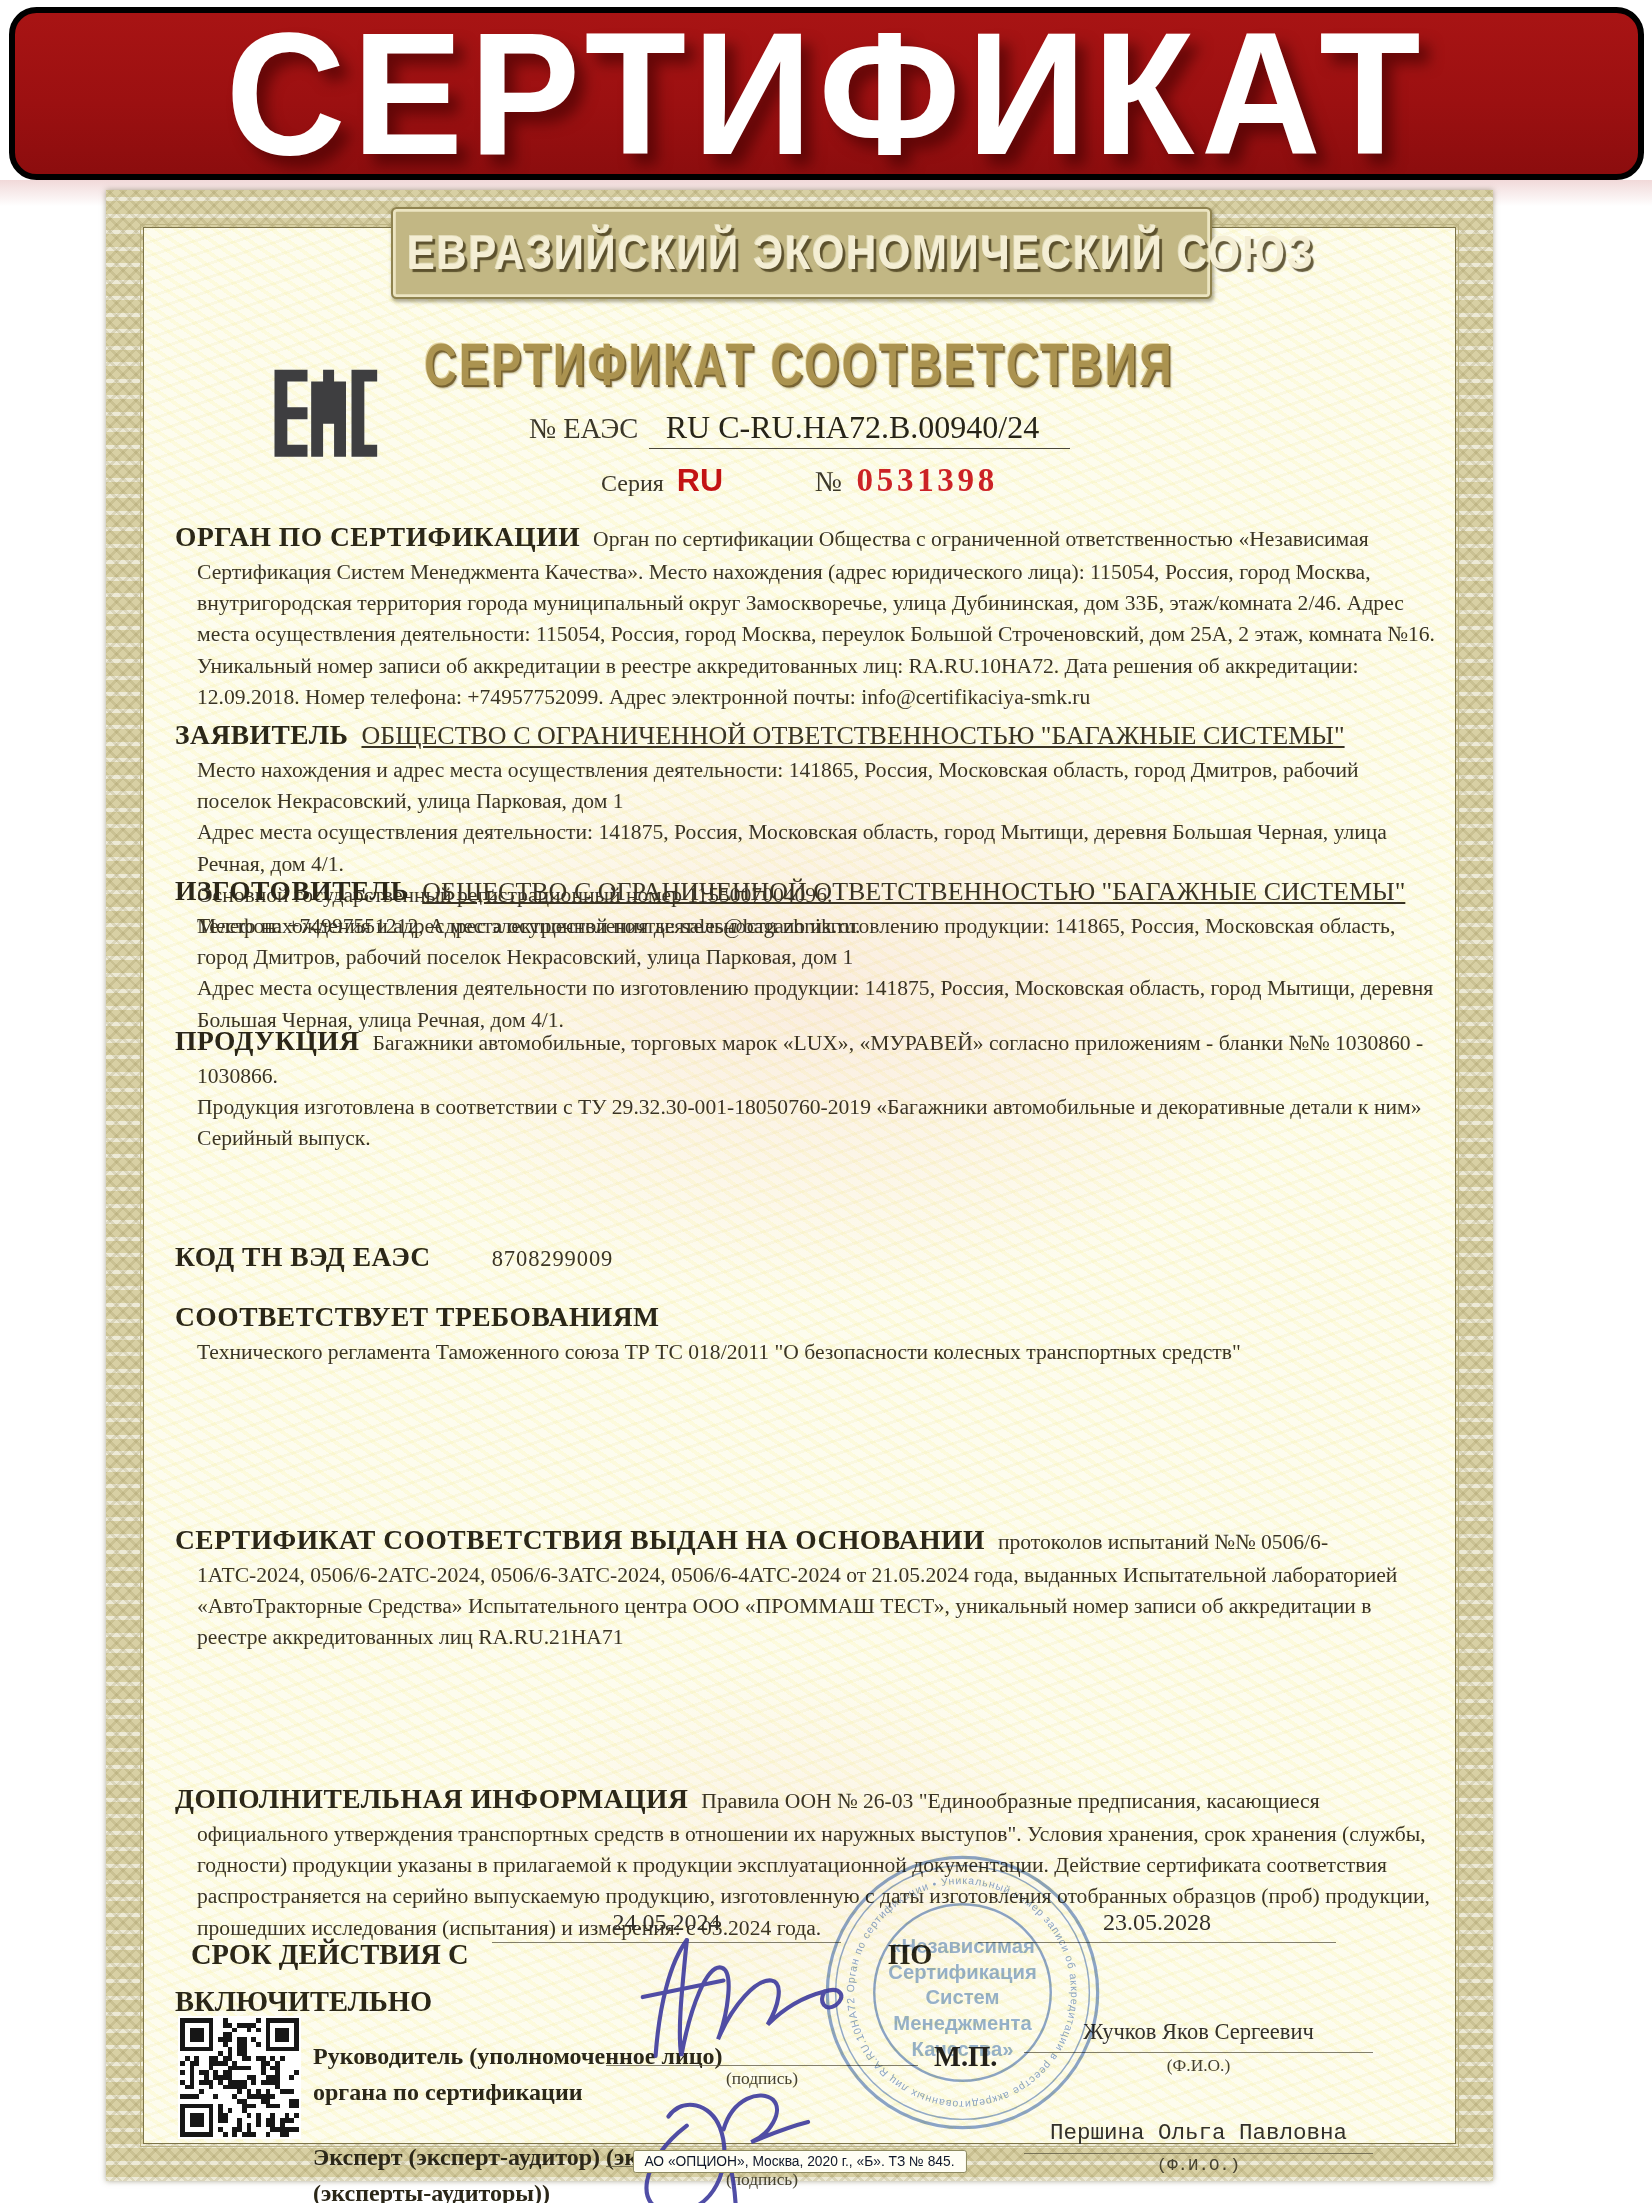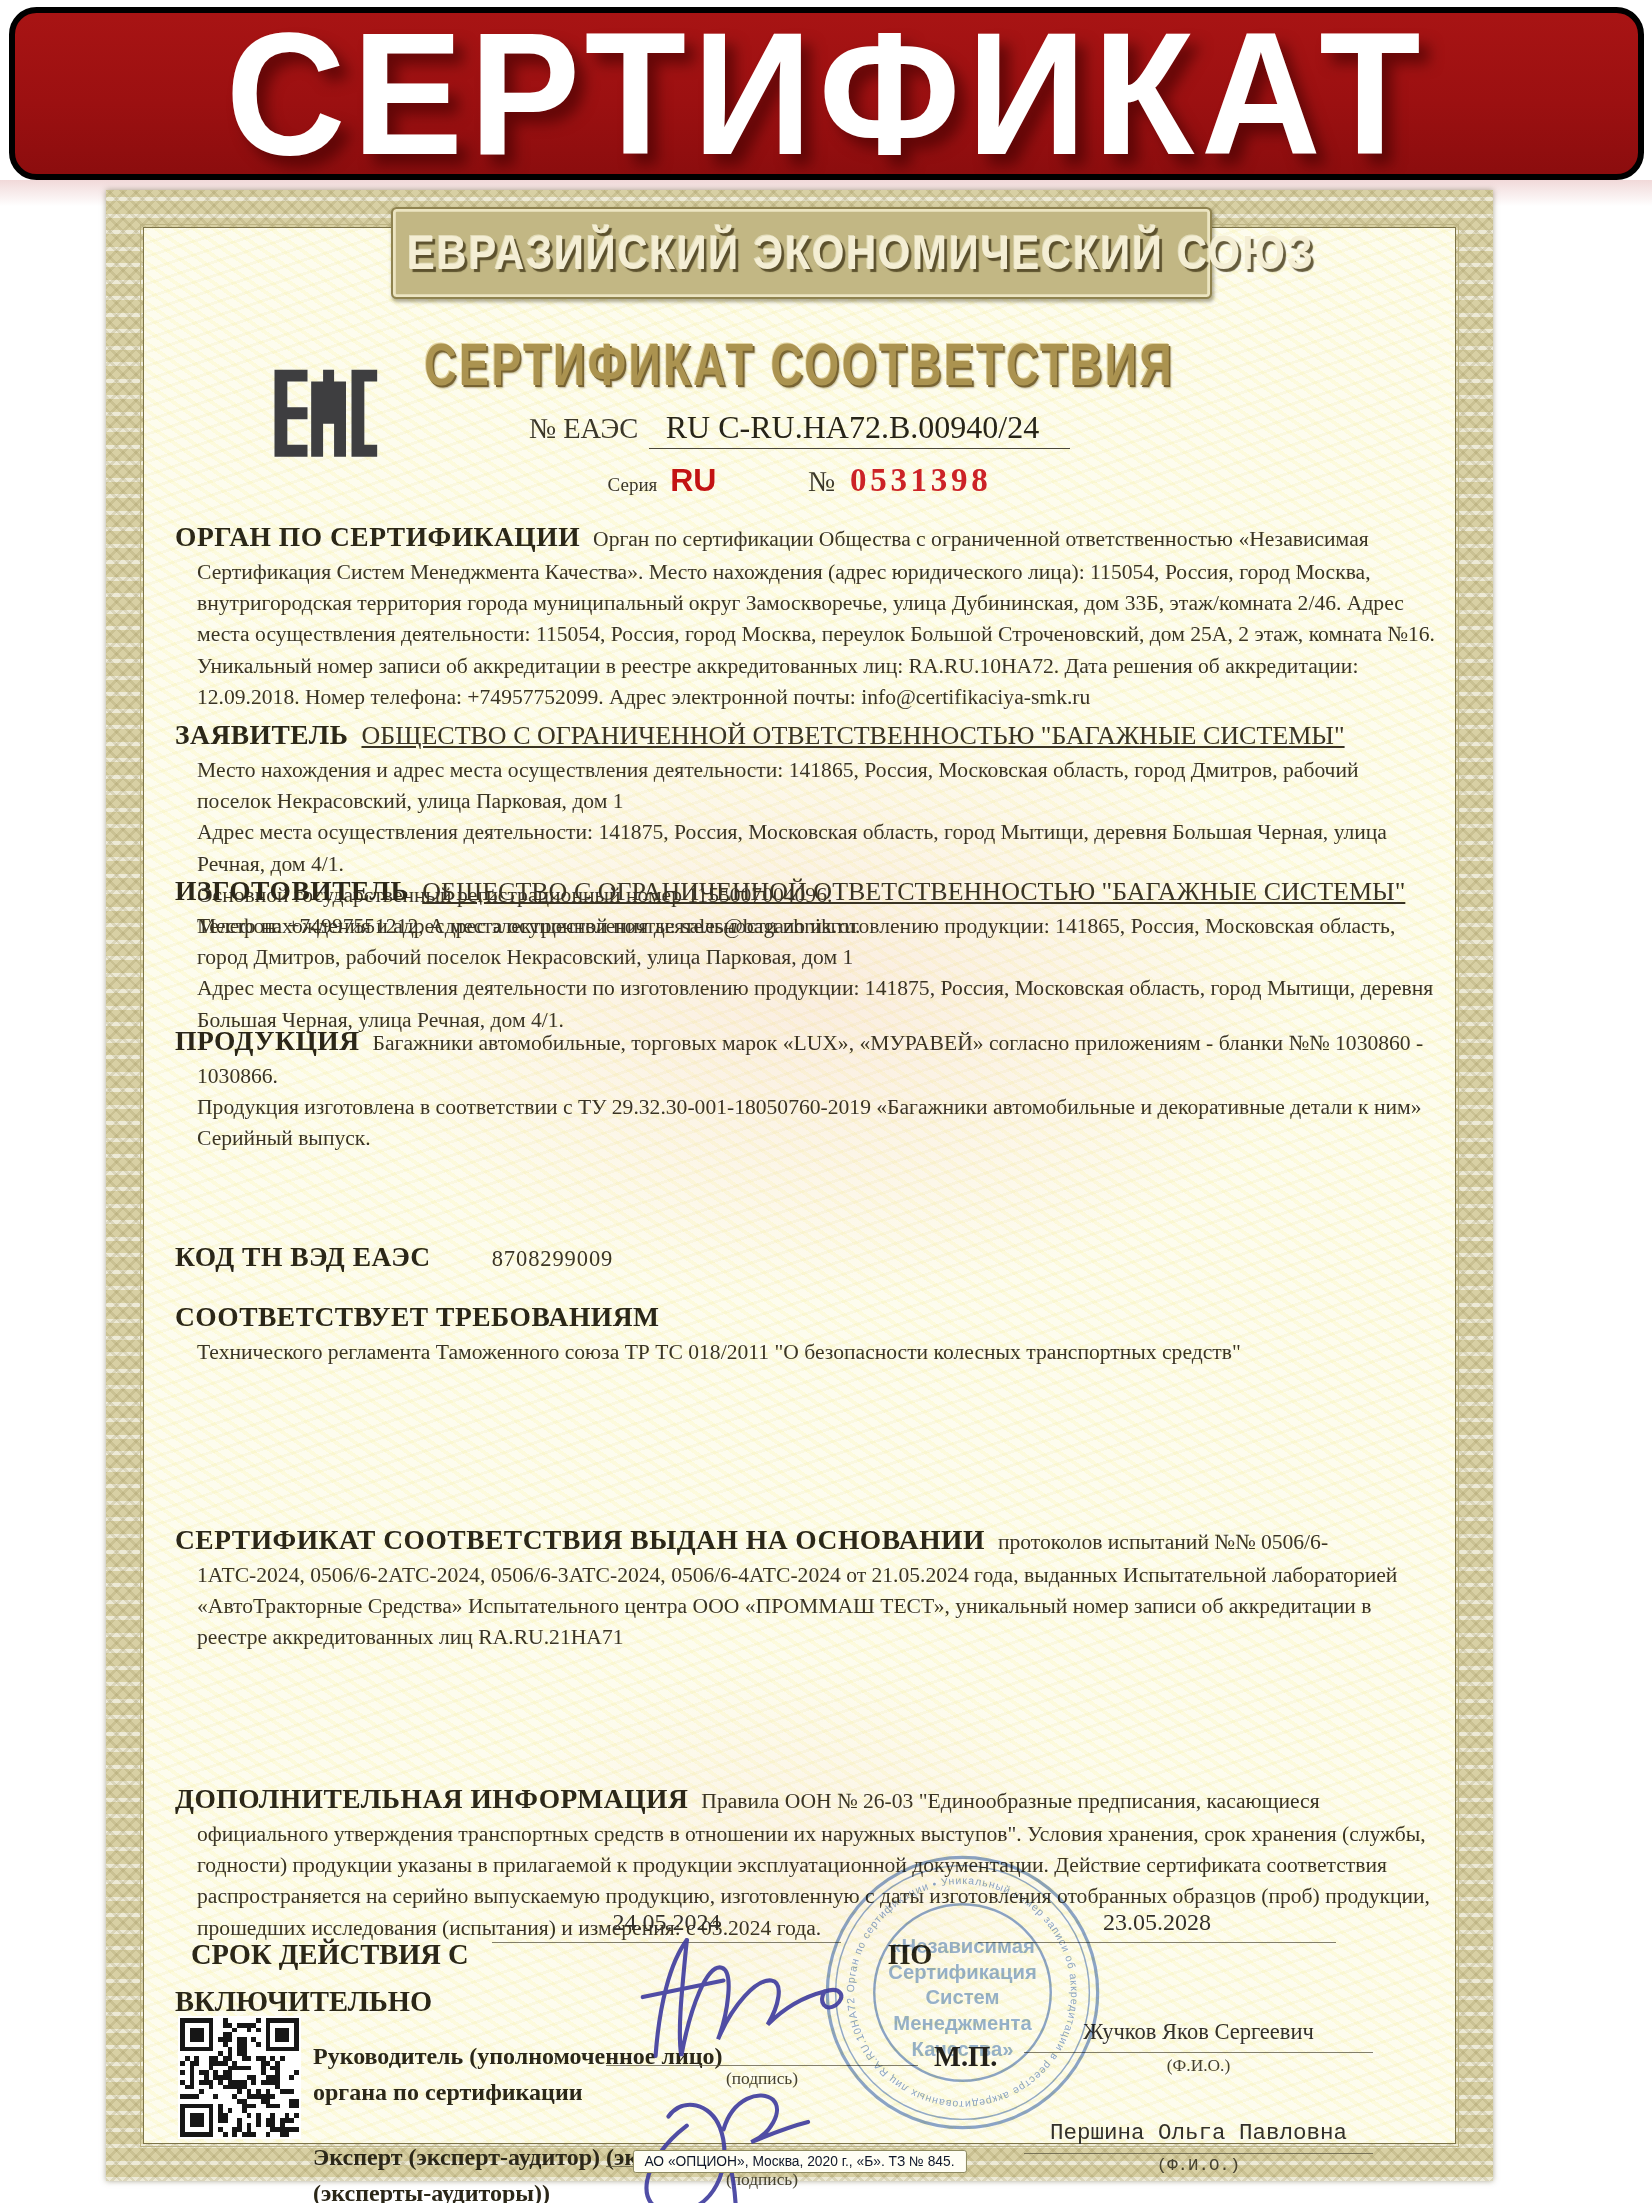--- a/index.html
+++ b/index.html
@@ -52,21 +52,21 @@
   .doc-title{position:absolute;left:0;top:145px;width:100%;text-align:center;}
   .doc-title span{display:inline-block;font-family:"Liberation Sans",sans-serif;font-weight:900;
     font-size:51px;letter-spacing:2.8px;color:#ab9350;transform:scale(.88,1.15);white-space:nowrap;
     text-shadow:1.8px 1.8px 0 #776332, 2.8px 2.8px 1.8px rgba(110,90,40,.45), -0.9px -0.9px 0 #e3d4a2;}
 
   
   .num-line{position:absolute;left:0;top:219px;width:100%;text-align:center;color:#3c382a;}
   .num-label{font-size:28.5px;}
   .num-value{font-size:32px;color:#272418;border-bottom:1.8px solid #4a463a;padding:0 31px 2.8px 16.5px;margin-left:7.3px;}
   .series-line{position:absolute;left:0;top:272px;width:100%;text-align:center;color:#3c382a;}
-  .series-label{font-size:19px;}
+  .series-label{font-size:24px;}
   .series-value{font-size:32px;font-weight:bold;color:#c31313;font-family:"Liberation Sans",sans-serif;margin-left:9.2px;}
   .blank-label{font-size:28.5px;margin-left:88px;}
   .blank-number{font-size:33px;font-weight:bold;color:#cc2226;letter-spacing:3.7px;margin-left:11px;}
 
   
   .section{position:absolute;left:69px;width:1260px;font-size:21.6px;line-height:1.45;
     color:#3a3424;padding-left:22px;box-sizing:border-box;}
   .lbl{font-weight:bold;font-size:27.5px;letter-spacing:0.5px;color:#2b2718;margin-left:-22px;padding-right:13px;}
   .intro-caps{font-size:26px;text-decoration:underline;}
   .code-value{font-size:22.5px;margin-left:48px;letter-spacing:0.9px;}

